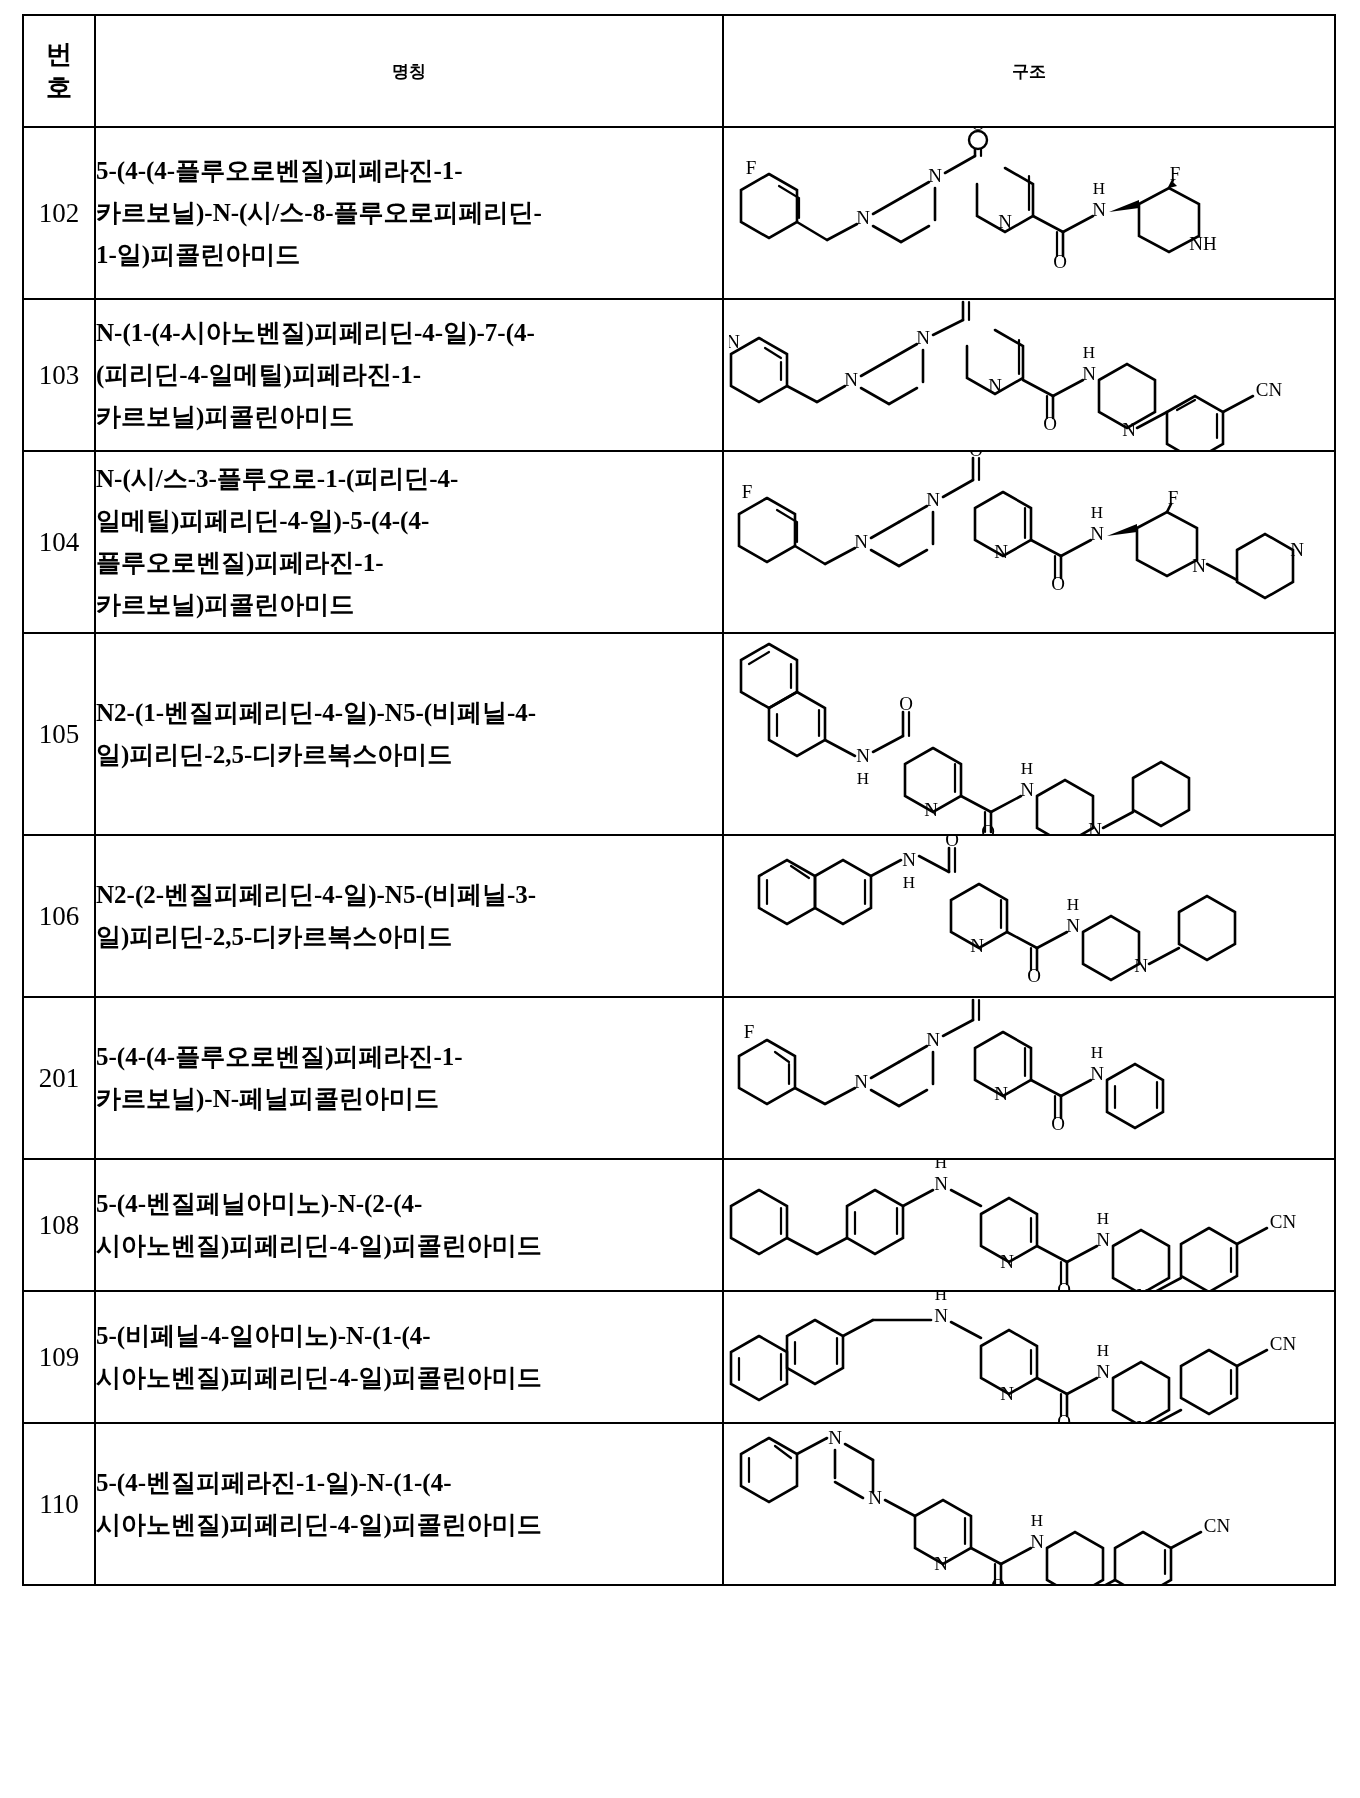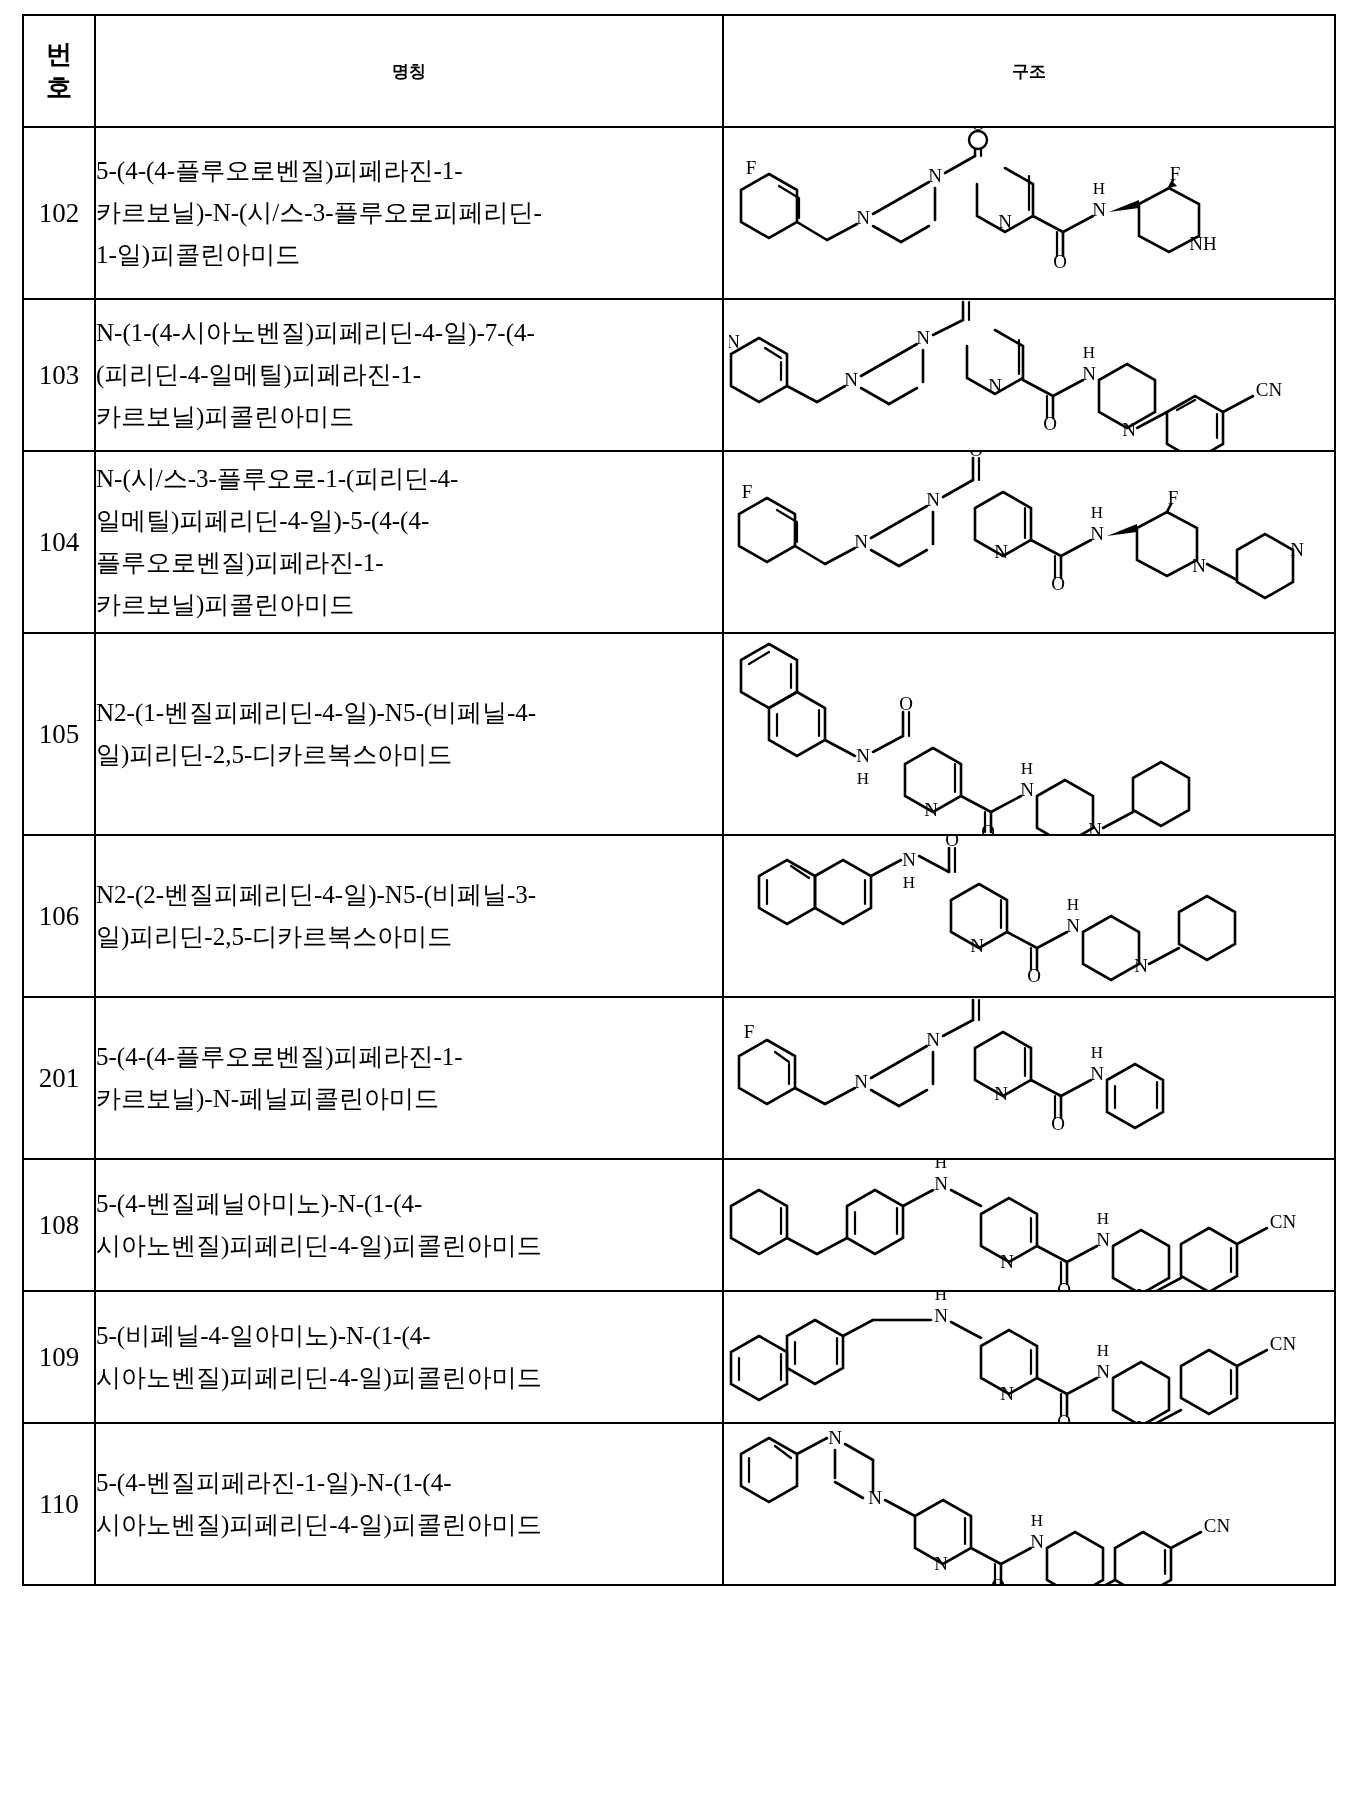--- a/index.html
+++ b/index.html
@@ -52,20 +52,21 @@
     font-size: 27px;
     font-family: "Liberation Serif", serif;
     margin-left: 10px;
   }
   td.cell-name {
     font-size: 25px;
     line-height: 1.68;
     padding: 8px 10px 8px 14px;
     text-align: left;
     word-break: keep-all;
+    font-weight: bold;
   }
   td.cell-struct {
     padding: 0;
     text-align: center;
   }
   .struct-wrap {
     width: 100%;
     display: flex;
     align-items: center;
     justify-content: center;
@@ -121,21 +122,21 @@
         <th>명칭</th>
         <th>구조</th>
       </tr>
     </thead>
     <tbody>
 
       <tr>
         <td class="cell-no">102</td>
         <td class="cell-name">
           <div>5-(4-(4-플루오로벤질)피페라진-1-</div>
-          <div>카르보닐)-N-(시/스-3-플루오로피페리딘-</div>
+          <div>카르보닐)-N-(시/스-8-플루오로피페리딘-</div>
           <div>1-일)피콜린아미드</div>
         </td>
         <td class="cell-struct">
           <div class="struct-wrap">
             <svg width="600" height="170" viewBox="0 0 600 170">
 
               <text class="atom" x="22" y="42">F</text>
               <polyline class="bond" points="34,46 62,62 62,94 34,110 6,94 6,62 34,46" transform="translate(6,0)"></polyline>
               <polyline class="bond-thin" points="44,58 64,70 64,90" transform="translate(6,0)"></polyline>
               <line class="bond" x1="68" y1="94" x2="98" y2="112"></line>
@@ -405,21 +406,21 @@
               <line class="bond-thin" x1="428" y1="84" x2="428" y2="110"></line>
               <line class="bond-thin" x1="386" y1="88" x2="386" y2="110"></line>
             </svg>
           </div>
         </td>
       </tr>
 
       <tr>
         <td class="cell-no">108</td>
         <td class="cell-name">
-          <div>5-(4-벤질페닐아미노)-N-(1-(4-</div>
+          <div>5-(4-벤질페닐아미노)-N-(2-(4-</div>
           <div>시아노벤질)피페리딘-4-일)피콜린아미드</div>
         </td>
         <td class="cell-struct">
           <div class="struct-wrap">
             <svg width="600" height="130" viewBox="0 0 600 130">
               <polyline class="bond" points="30,30 58,46 58,78 30,94 2,78 2,46 30,30"></polyline>
               <line class="bond-thin" x1="52" y1="48" x2="52" y2="74"></line>
               <line class="bond" x1="58" y1="78" x2="88" y2="94"></line>
               <line class="bond" x1="88" y1="94" x2="118" y2="78"></line>
               <polyline class="bond" points="146,30 174,46 174,78 146,94 118,78 118,46 146,30"></polyline>

